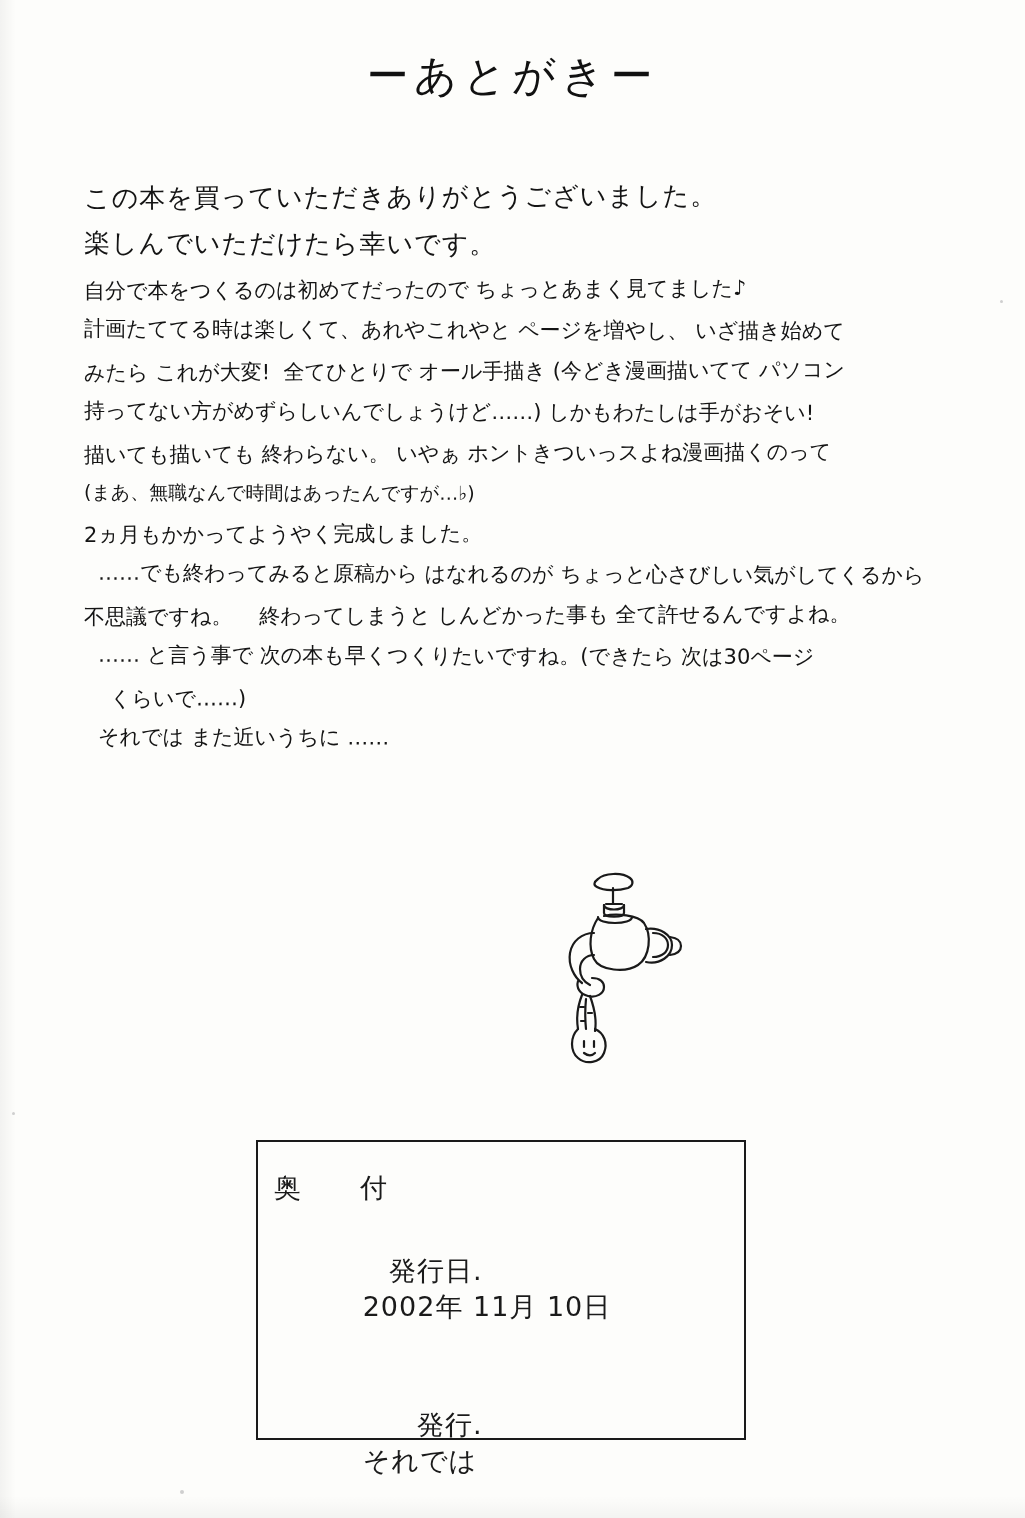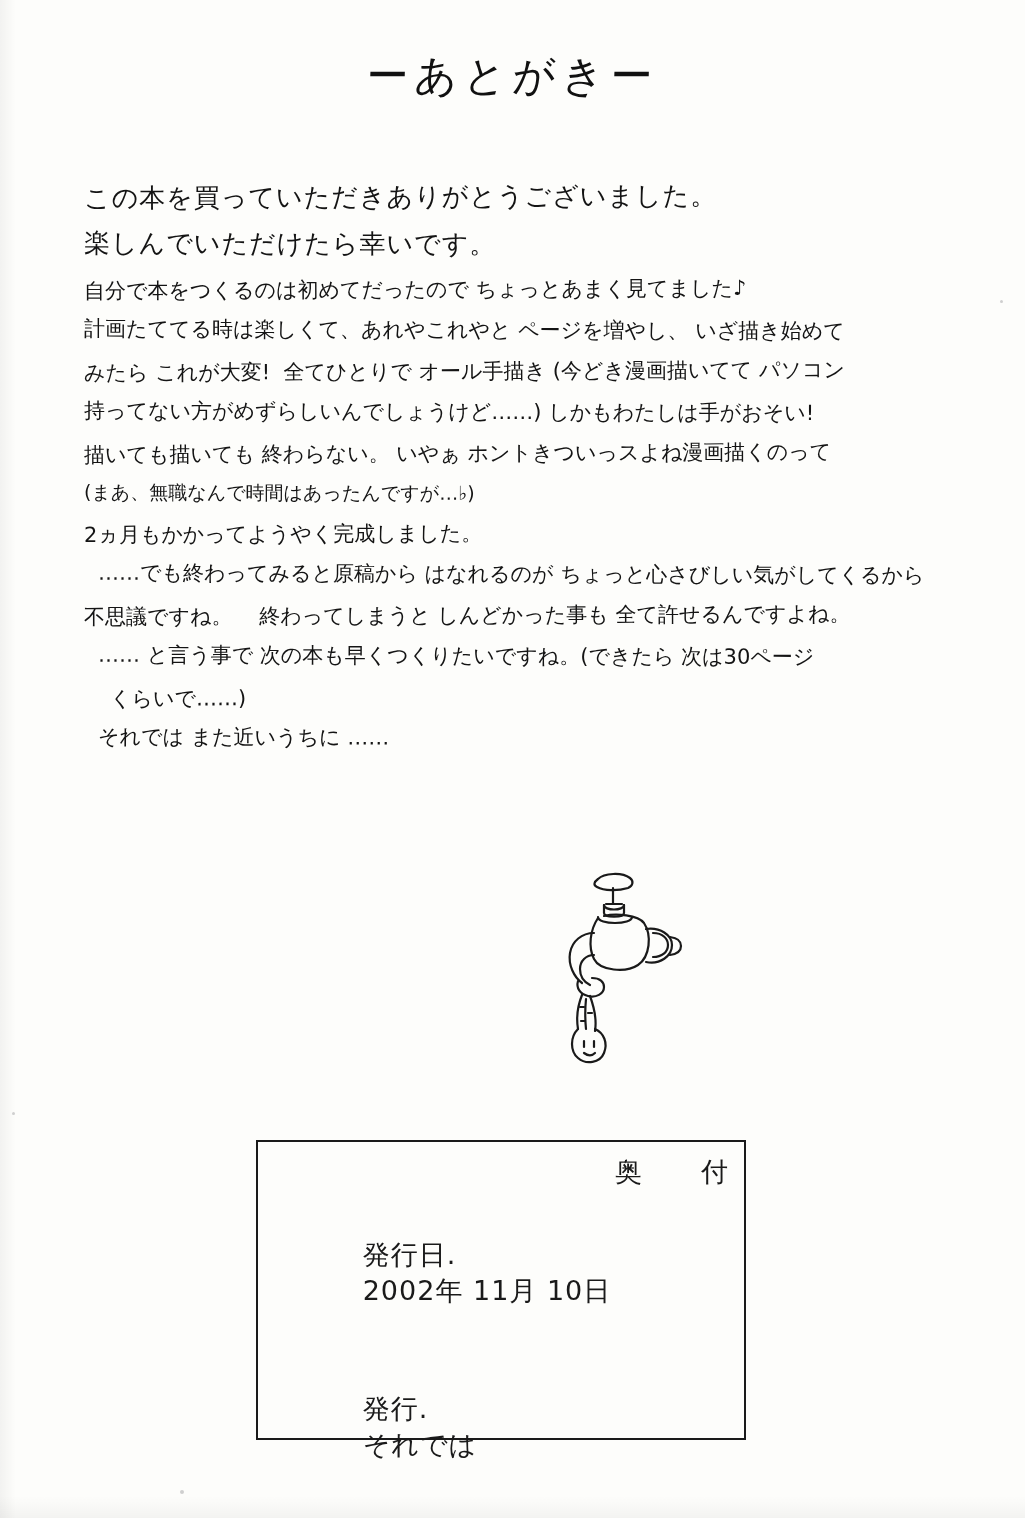--- a/index.html
+++ b/index.html
@@ -75,37 +75,37 @@
     position: absolute;
     left: 256px;
     top: 1140px;
     width: 490px;
     height: 300px;
     border: 2px solid #1a1a1a;
     box-sizing: border-box;
     background: transparent;
   }
   .colophon-title {
-    text-align: right;
+    text-align: left;
     font-size: 27px;
     letter-spacing: 16px;
-    margin-top: 12px;
+    margin-top: 28px;
     padding-left: 16px;
   }
   .colophon-rows {
     margin-top: 16px;
     padding-left: 28px;
   }
   .colophon-row {
     font-size: 27px;
     margin-bottom: 20px;
     white-space: pre;
     letter-spacing: 1px;
   }
-  .colophon-row .label { display: inline-block; min-width: 120px; }
+  .colophon-row .label { display: inline-block; min-width: 120px; text-align: right; }
 
   
   .edge-shade-left {
     position: absolute; left: 0; top: 0; width: 16px; height: 1518px;
     background: linear-gradient(to right, rgba(0,0,0,0.045), rgba(0,0,0,0));
   }
   .edge-shade-bottom {
     position: absolute; left: 0; bottom: 0; width: 1025px; height: 22px;
     background: linear-gradient(to top, rgba(0,0,0,0.04), rgba(0,0,0,0));
   }

